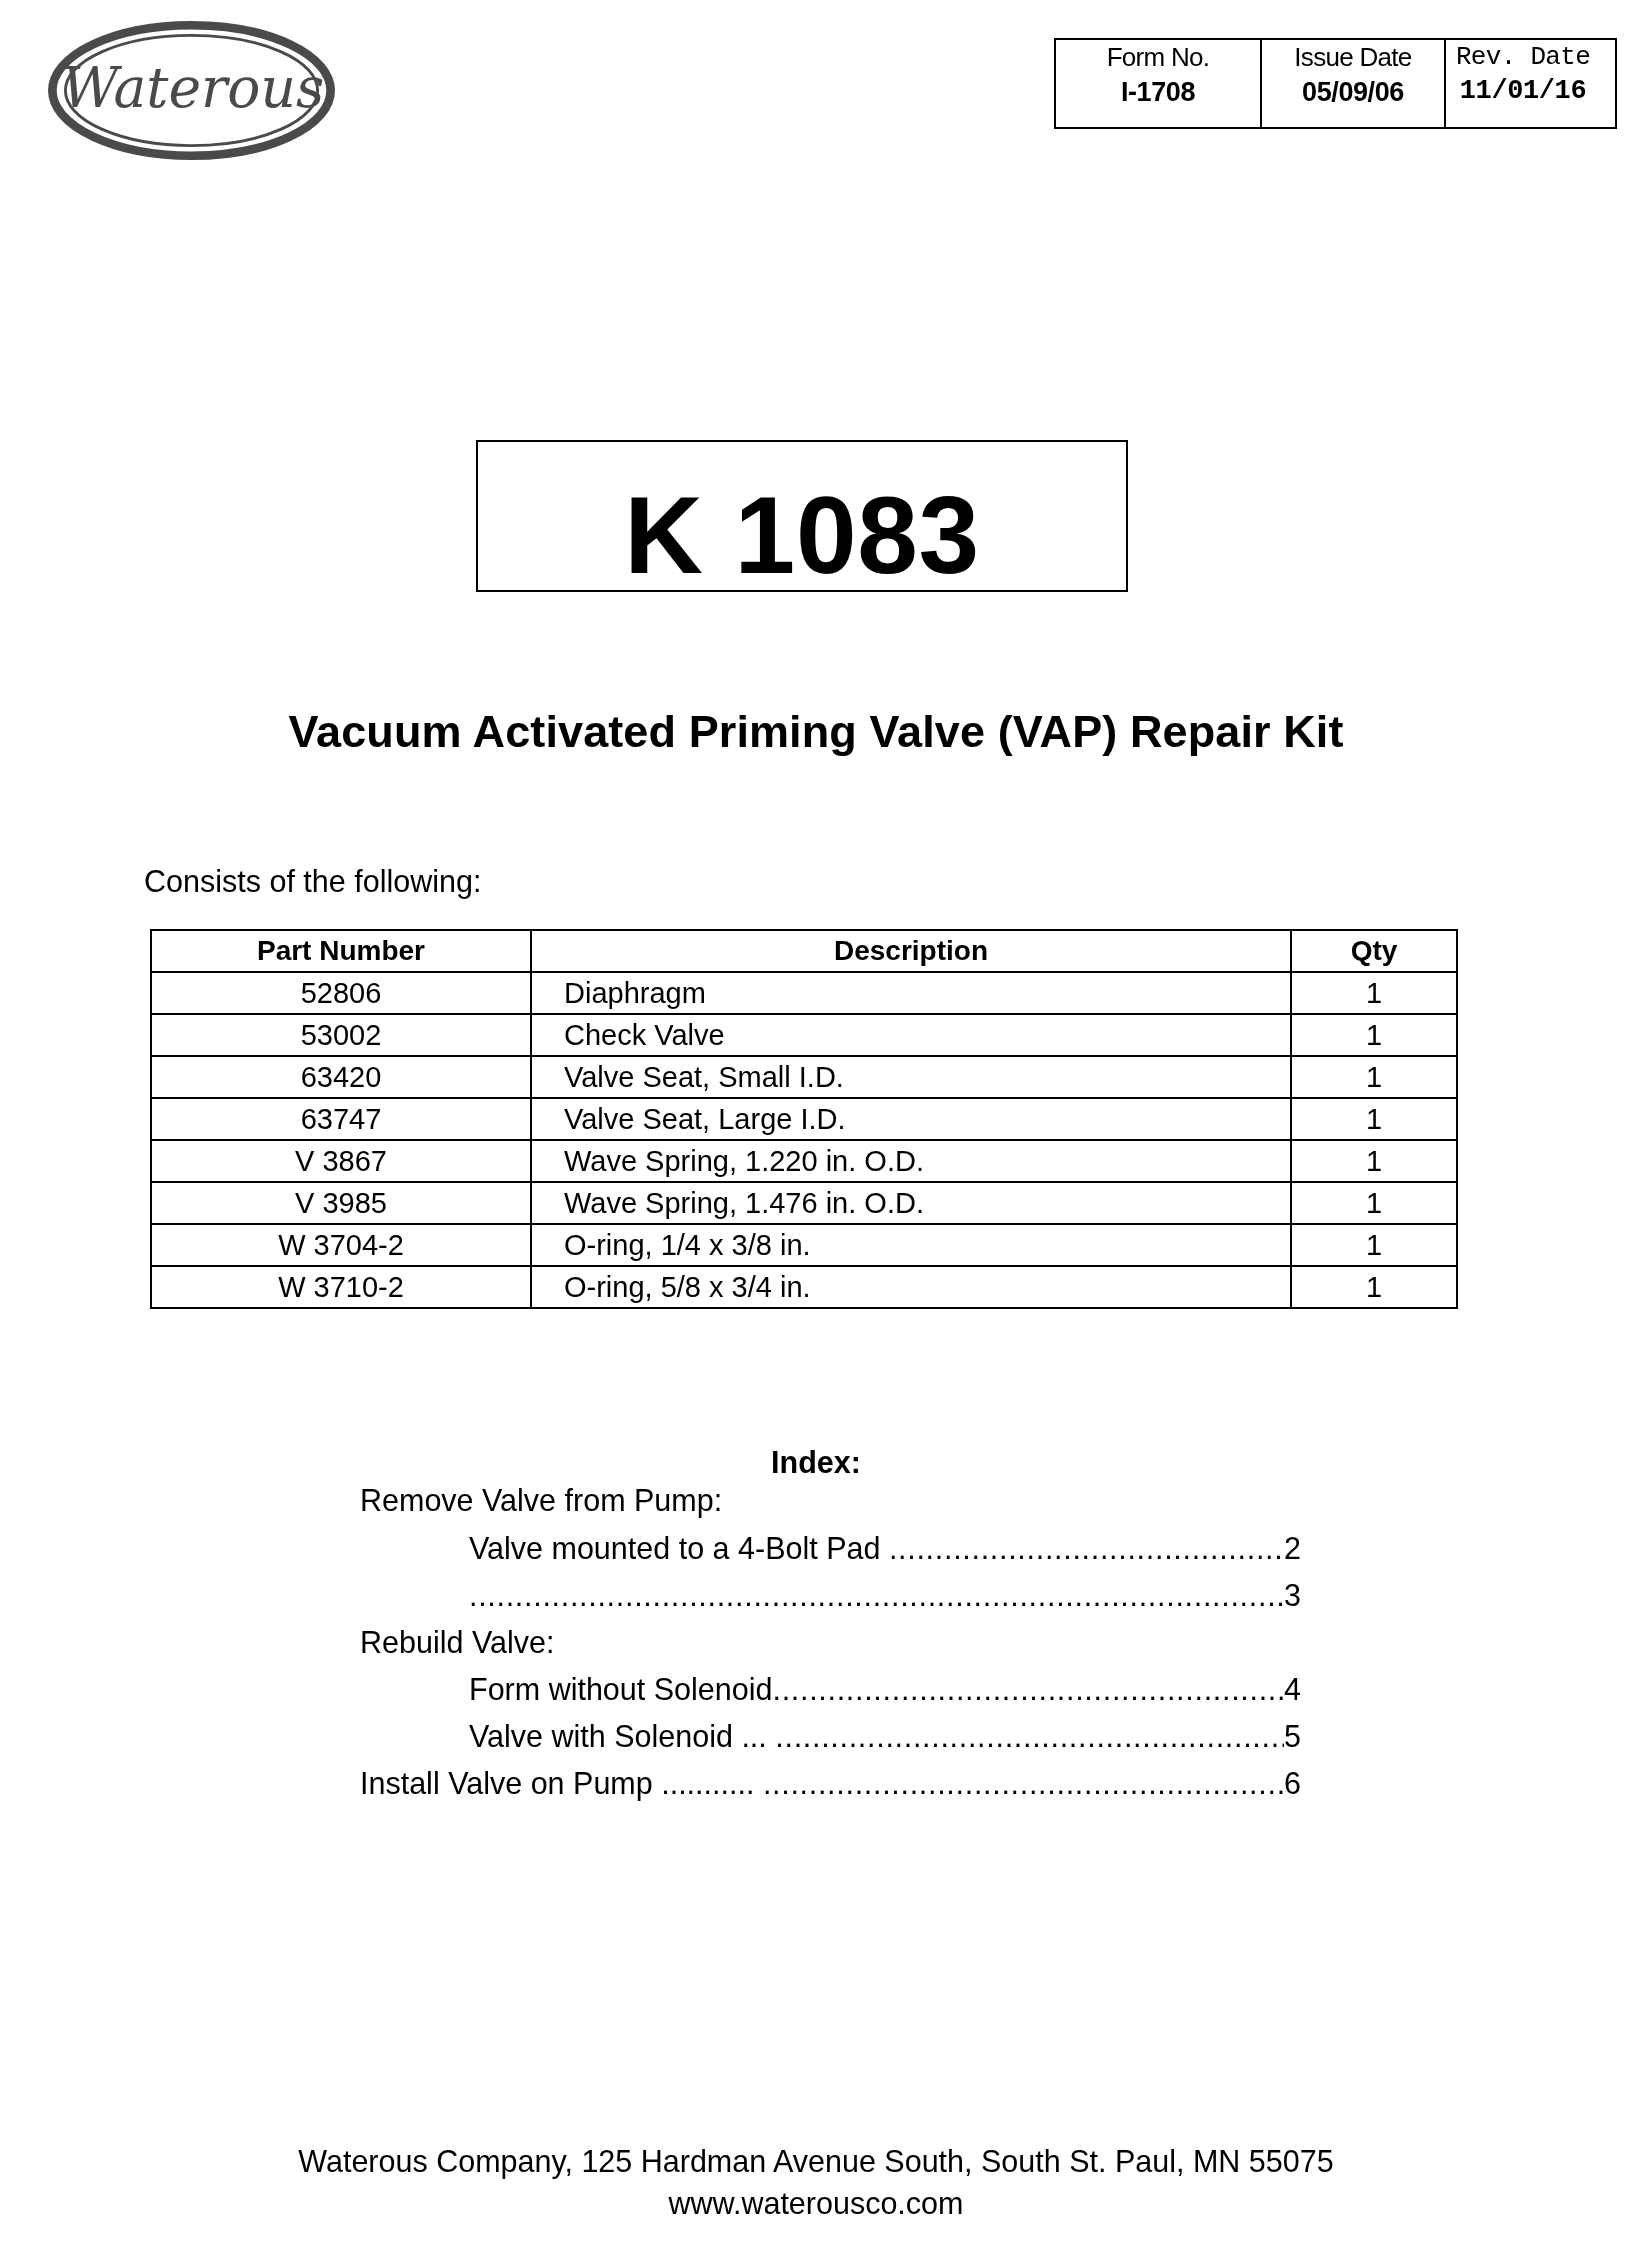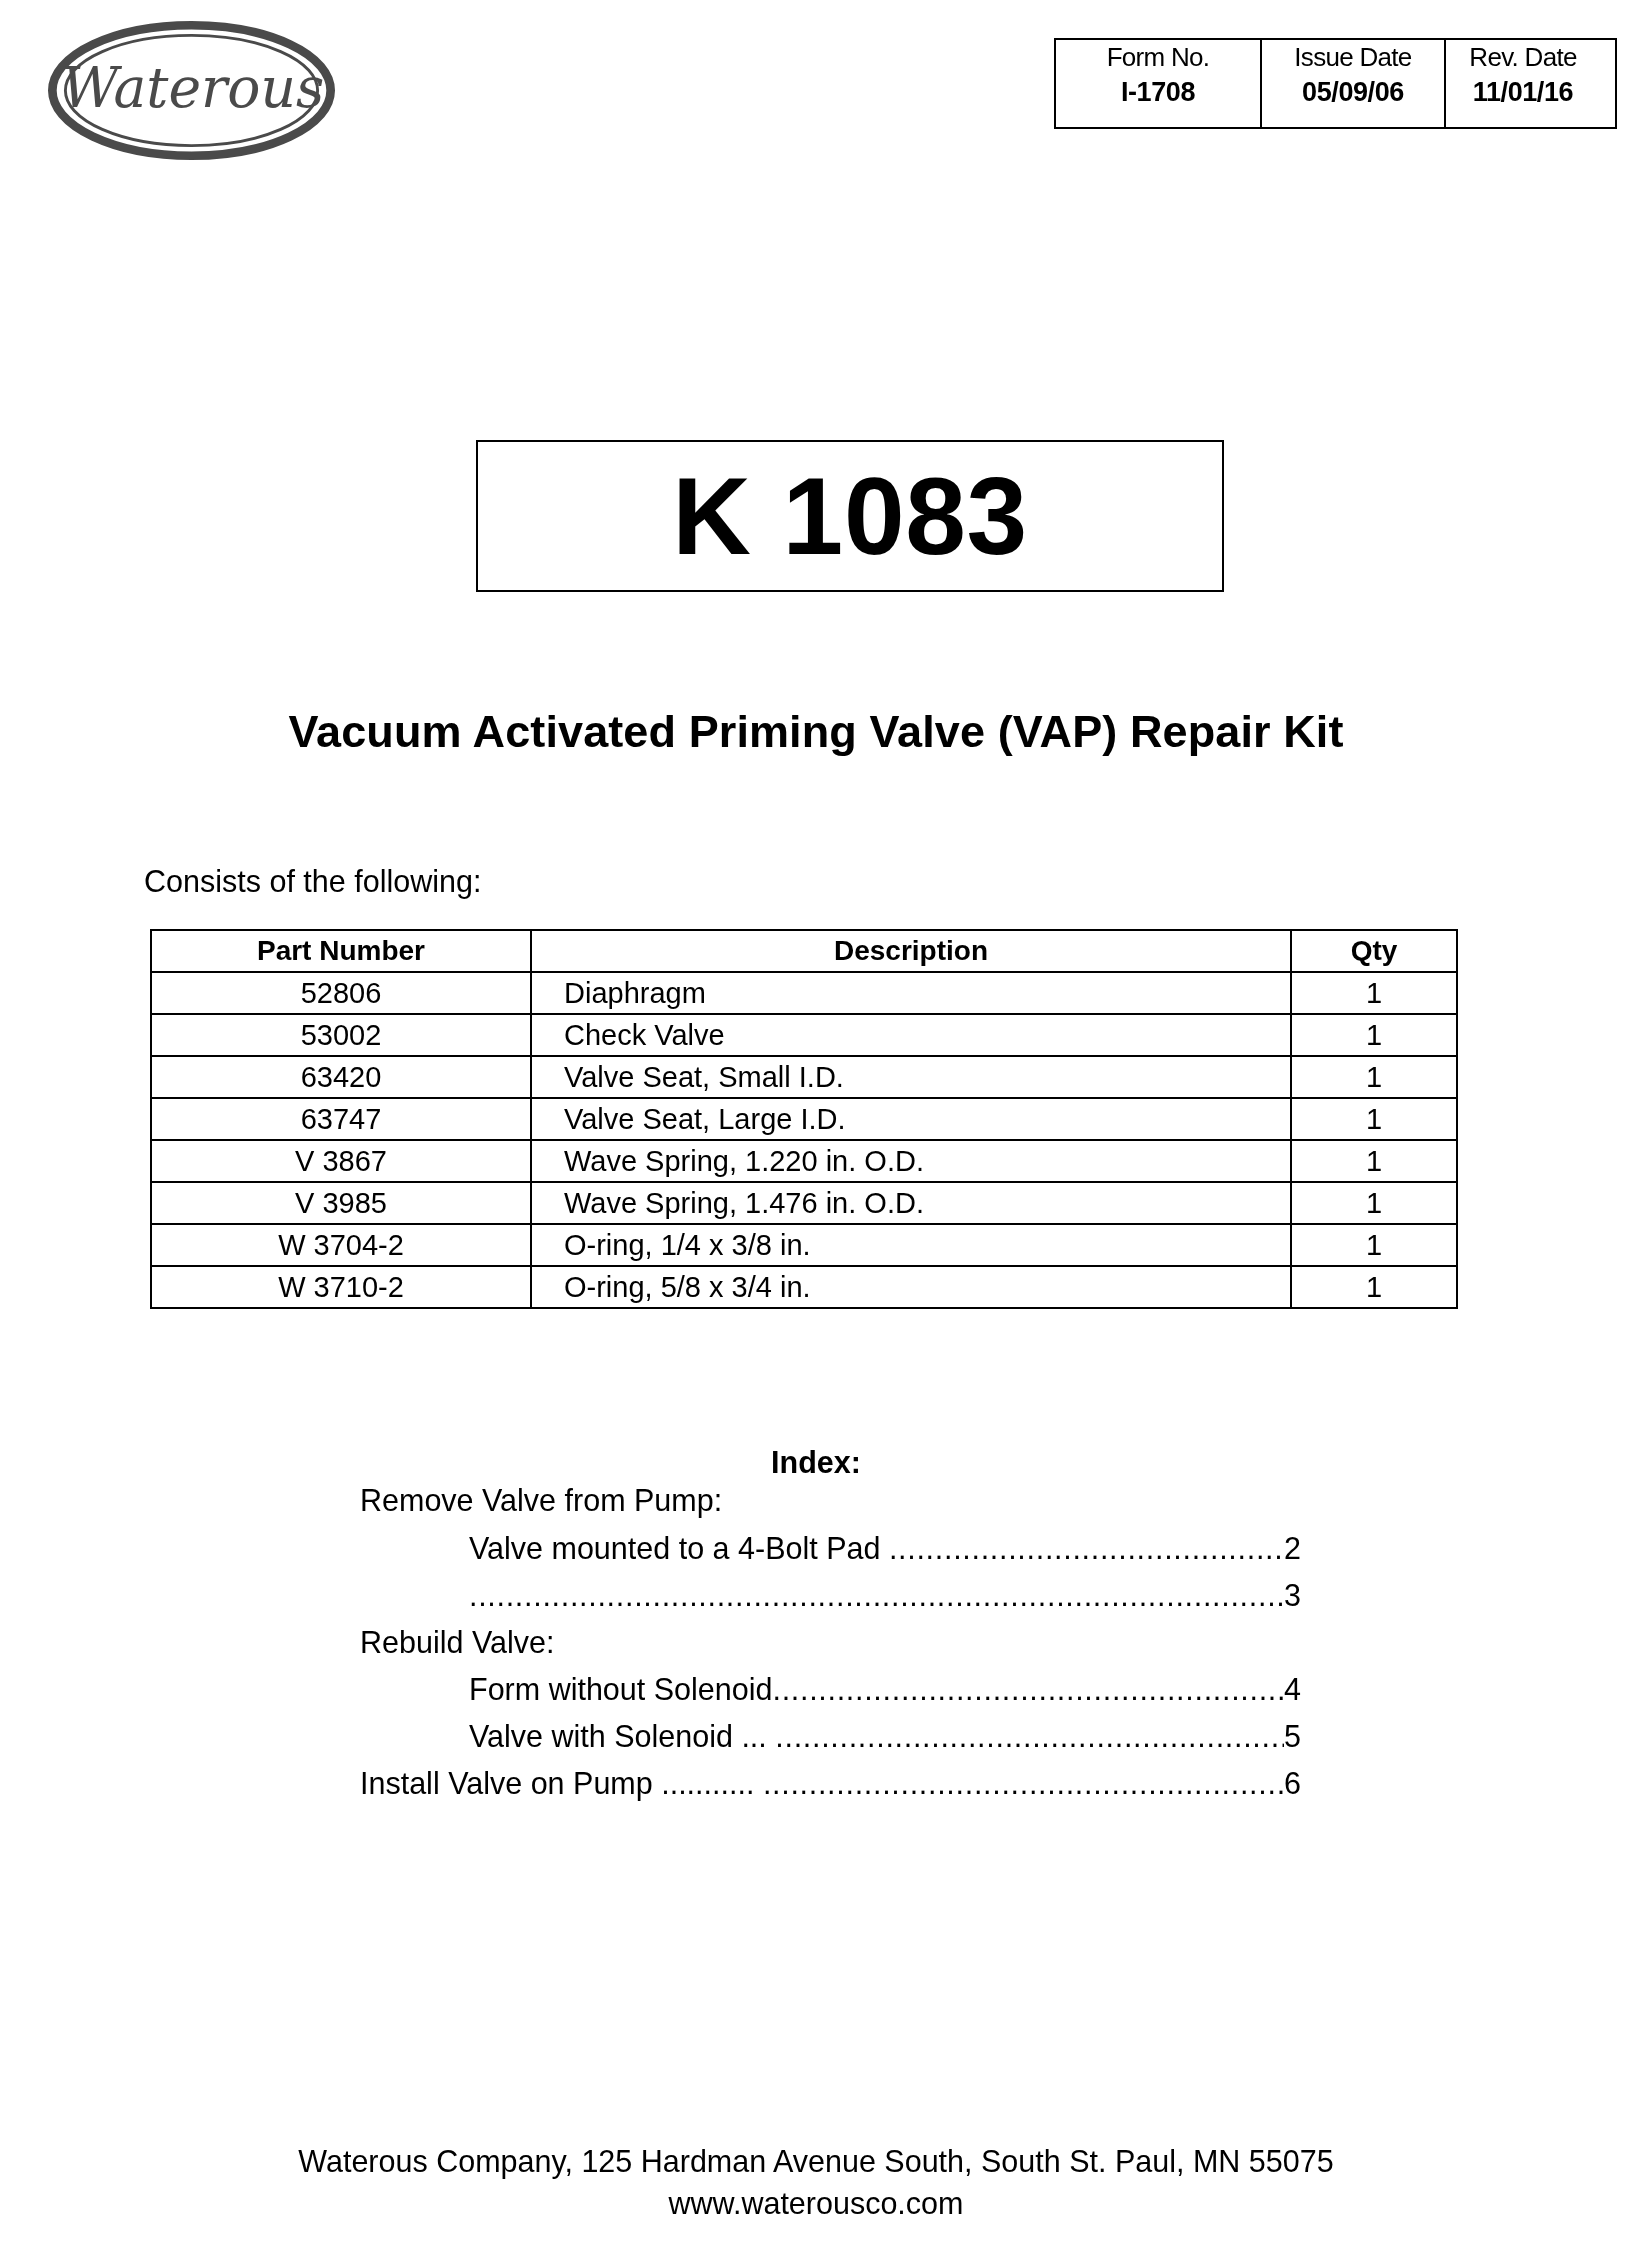--- a/index.html
+++ b/index.html
@@ -19,27 +19,27 @@
     border: 2.9px solid #000; box-sizing: border-box;
     display: flex;
   }
   .formcell {
     flex: none; box-sizing: border-box; text-align: center;
     display: flex; flex-direction: column; align-items: center;
   }
   .formcell + .formcell { border-left: 2.9px solid #000; }
   .formcell .lbl { font-size: 26px; margin-top: 1.5px; letter-spacing: -0.7px; }
   .formcell .val { font-size: 27px; font-weight: bold; margin-top: 4.4px; letter-spacing: -0.4px; }
-  .fc1 { width: 204px; } .fc2 { width: 184px; } .fc3 { width: 156px; }
+  .fc1 { width: 204px; } .fc2 { width: 184px; } .fc3 { width: 156px; font-family: Liberation Mono, monospace; }
 
   
   .kitbox {
-    left: 476px; top: 440px; width: 748px; height: 152px;
+    left: 476px; top: 440px; width: 652px; height: 152px;
     border: 2.9px solid #000; box-sizing: border-box;
-    display: flex; align-items: center; justify-content: center;
+    display: flex; align-items: flex-end; justify-content: center;
   }
   .kitbox span { font-size: 109px; font-weight: bold; letter-spacing: 0.7px; line-height: 1; }
 
   
   .title {
     left: 0; width: 1632px; top: 706px; text-align: center;
     font-size: 45px; font-weight: bold; letter-spacing: 0.1px;
   }
 
   .consists { left: 144px; top: 864px; font-size: 30.5px; }

